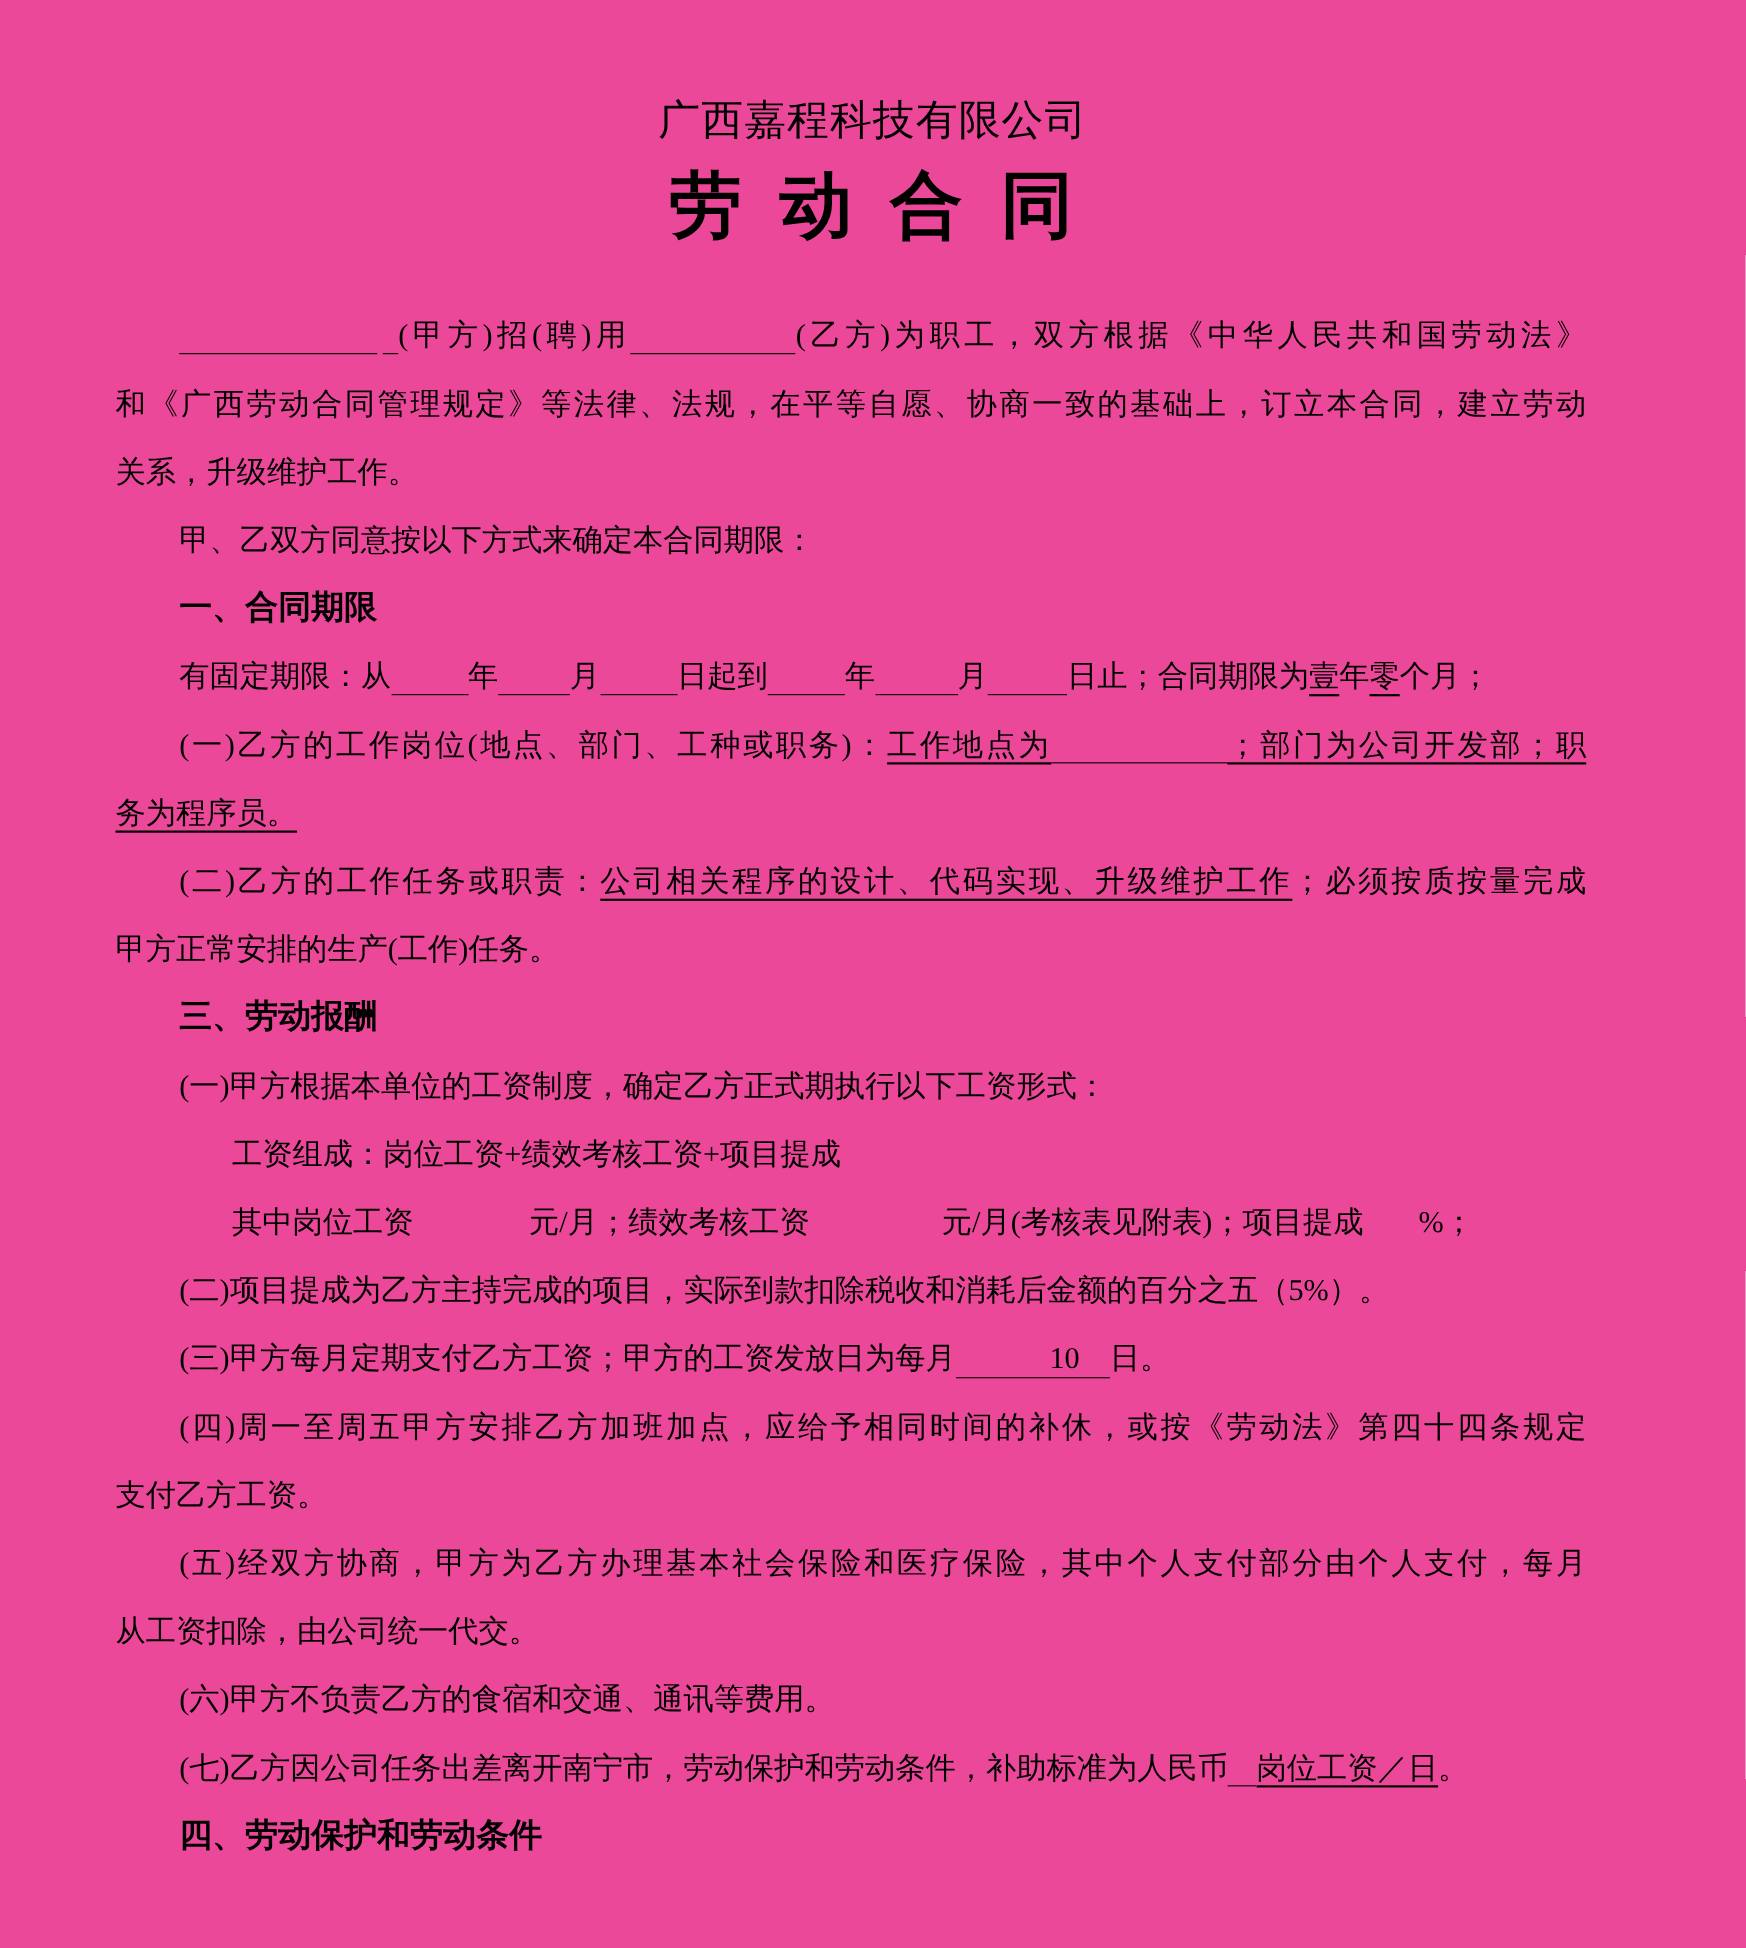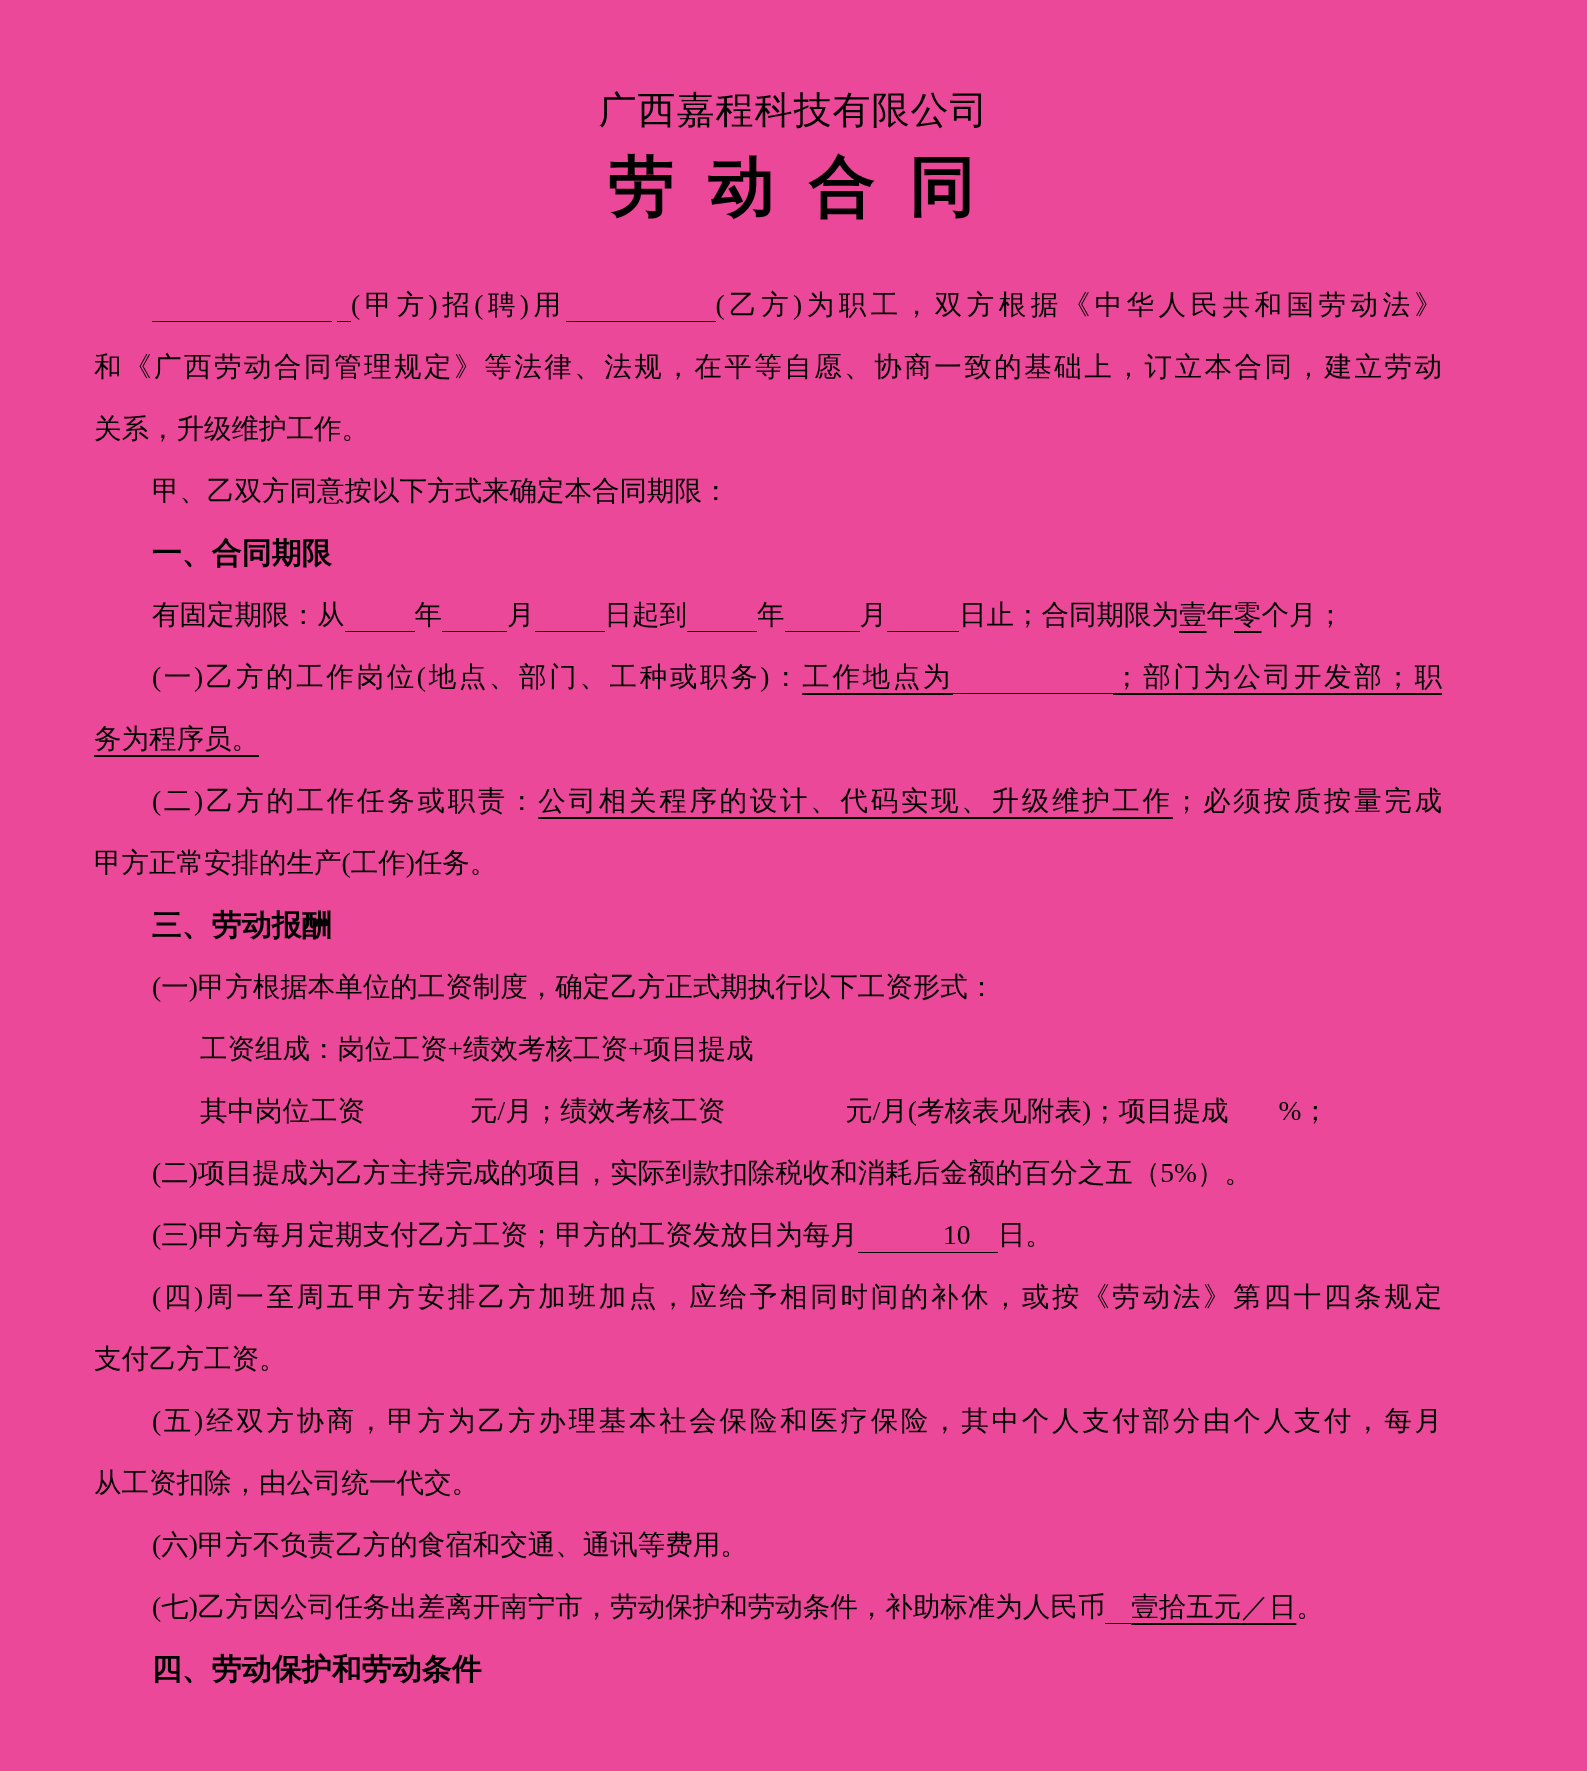--- a/index.html
+++ b/index.html
@@ -28,24 +28,23 @@
     text-align: center;
     font-family: "Liberation Sans", sans-serif;
     font-weight: bold;
     font-size: 66px;
     line-height: 76px;
     letter-spacing: 3px;
     word-spacing: 10px;
   }
   .content {
     margin-top: 50px;
-    padding: 0 145px 0 70px;
+    padding: 0 145px 0 105px;
     font-size: 27.5px;
     line-height: 62px;
-    margin-left: 24px;
   }
   .line {
     white-space: nowrap;
   }
   .line.just {
     text-align: justify;
     text-align-last: justify;
   }
   .line.ind-first { text-indent: 58px; }
   .line.ind-sub   { text-indent: 106px; }
@@ -102,16 +101,16 @@
       <div class="line body ind-first"><span class="run">(一)甲方根据本单位的工资制度，确定乙方正式期执行以下工资形式：</span></div>
       <div class="line body ind-sub"><span class="run">工资组成：岗位工资+绩效考核工资+项目提成</span></div>
       <div class="line body ind-sub"><span class="run">其中岗位工资</span><span class="gap" style="width: 105px;"></span><span class="run">元/月；绩效考核工资</span><span class="gap" style="width: 120px;"></span><span class="run">元/月(考核表见附表)；项目提成</span><span class="gap" style="width: 50px;"></span><span class="run">%；</span></div>
       <div class="line body ind-first"><span class="run">(二)项目提成为乙方主持完成的项目，实际到款扣除税收和消耗后金额的百分之五（5%）。</span></div>
       <div class="line body ind-first"><span class="run">(三)甲方每月定期支付乙方工资；甲方的工资发放日为每月</span><span class="fill" style="width: 140px;"><span>10</span></span><span class="run">日。</span></div>
       <div class="line body ind-first just"><span class="run">(四)周一至周五甲方安排乙方加班加点，应给予相同时间的补休，或按《劳动法》第四十四条规定</span></div>
       <div class="line body"><span class="run">支付乙方工资。</span></div>
       <div class="line body ind-first just"><span class="run">(五)经双方协商，甲方为乙方办理基本社会保险和医疗保险，其中个人支付部分由个人支付，每月</span></div>
       <div class="line body"><span class="run">从工资扣除，由公司统一代交。</span></div>
       <div class="line body ind-first"><span class="run">(六)甲方不负责乙方的食宿和交通、通讯等费用。</span></div>
-      <div class="line body ind-first"><span class="run">(七)乙方因公司任务出差离开南宁市，劳动保护和劳动条件，补助标准为人民币</span><span class="bl" style="width: 26px;"></span><span class="run u">壹拾五元／日</span><span class="run">。</span></div>
+      <div class="line body ind-first"><span class="run">(七)乙方因公司任务出差离开南宁市，劳动保护和劳动条件，补助标准为人民币</span><span class="bl" style="width: 26px;"></span><span class="run u">岗位工资／日</span><span class="run">。</span></div>
       <div class="line head"><span class="run">四、劳动保护和劳动条件</span></div>
     </div>
 </div>
 
 </body></html>

